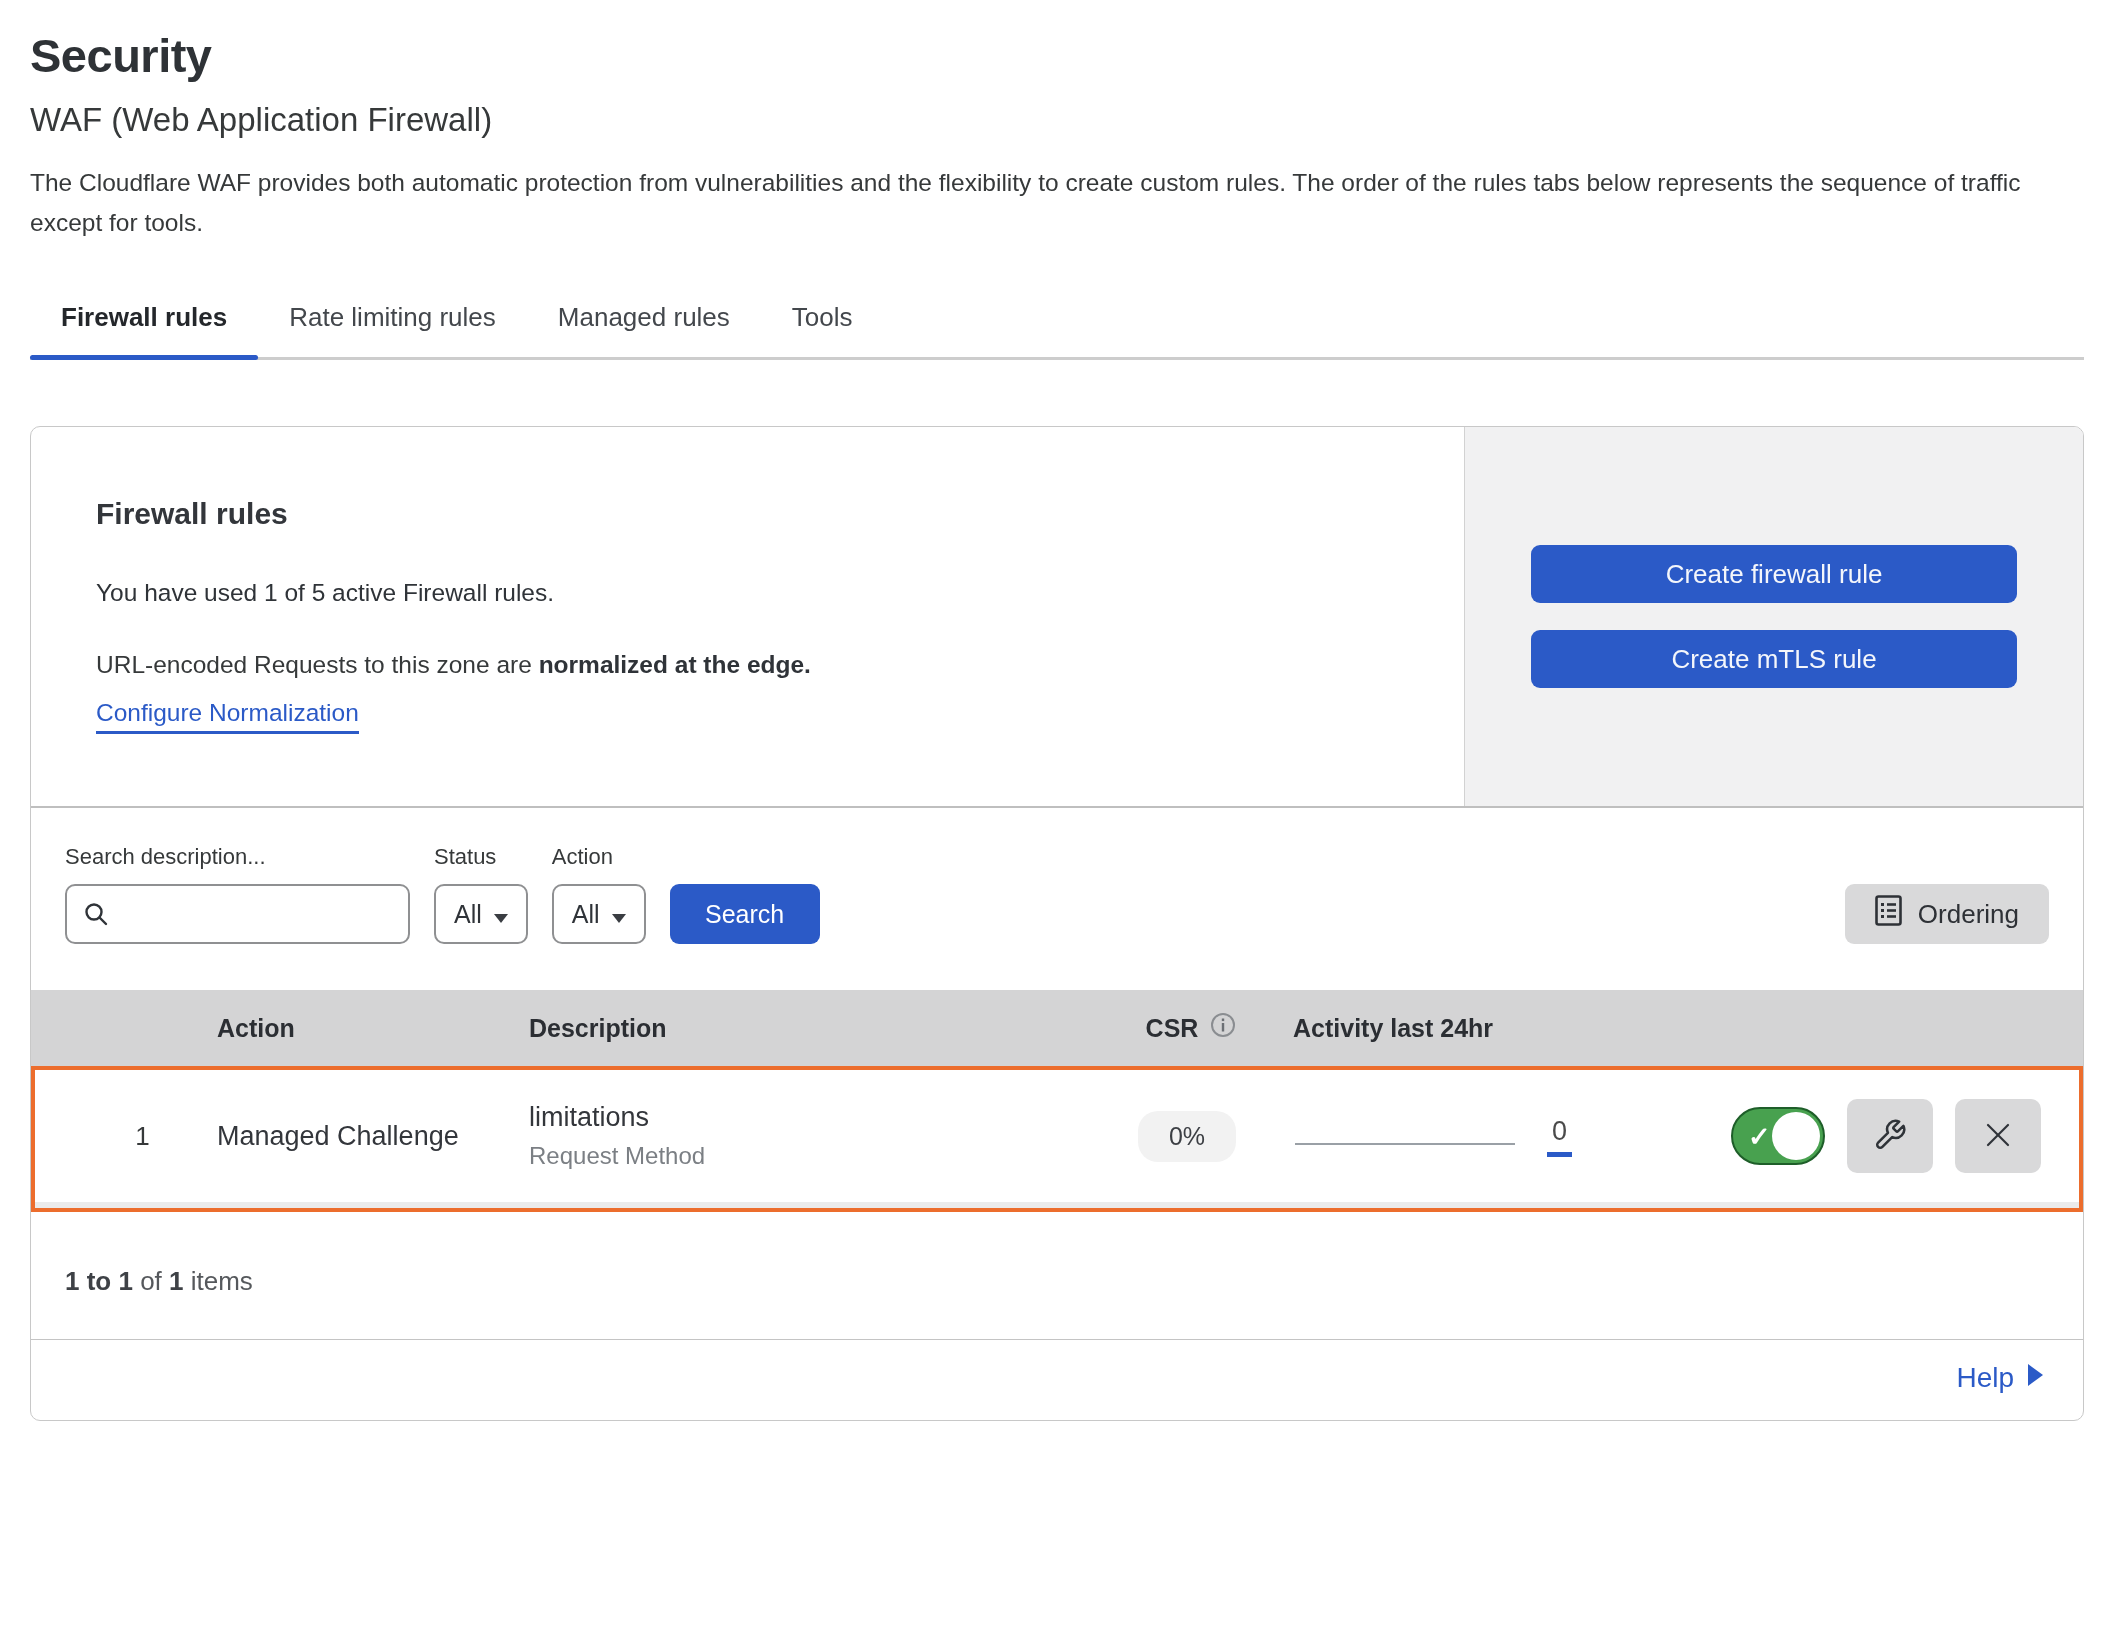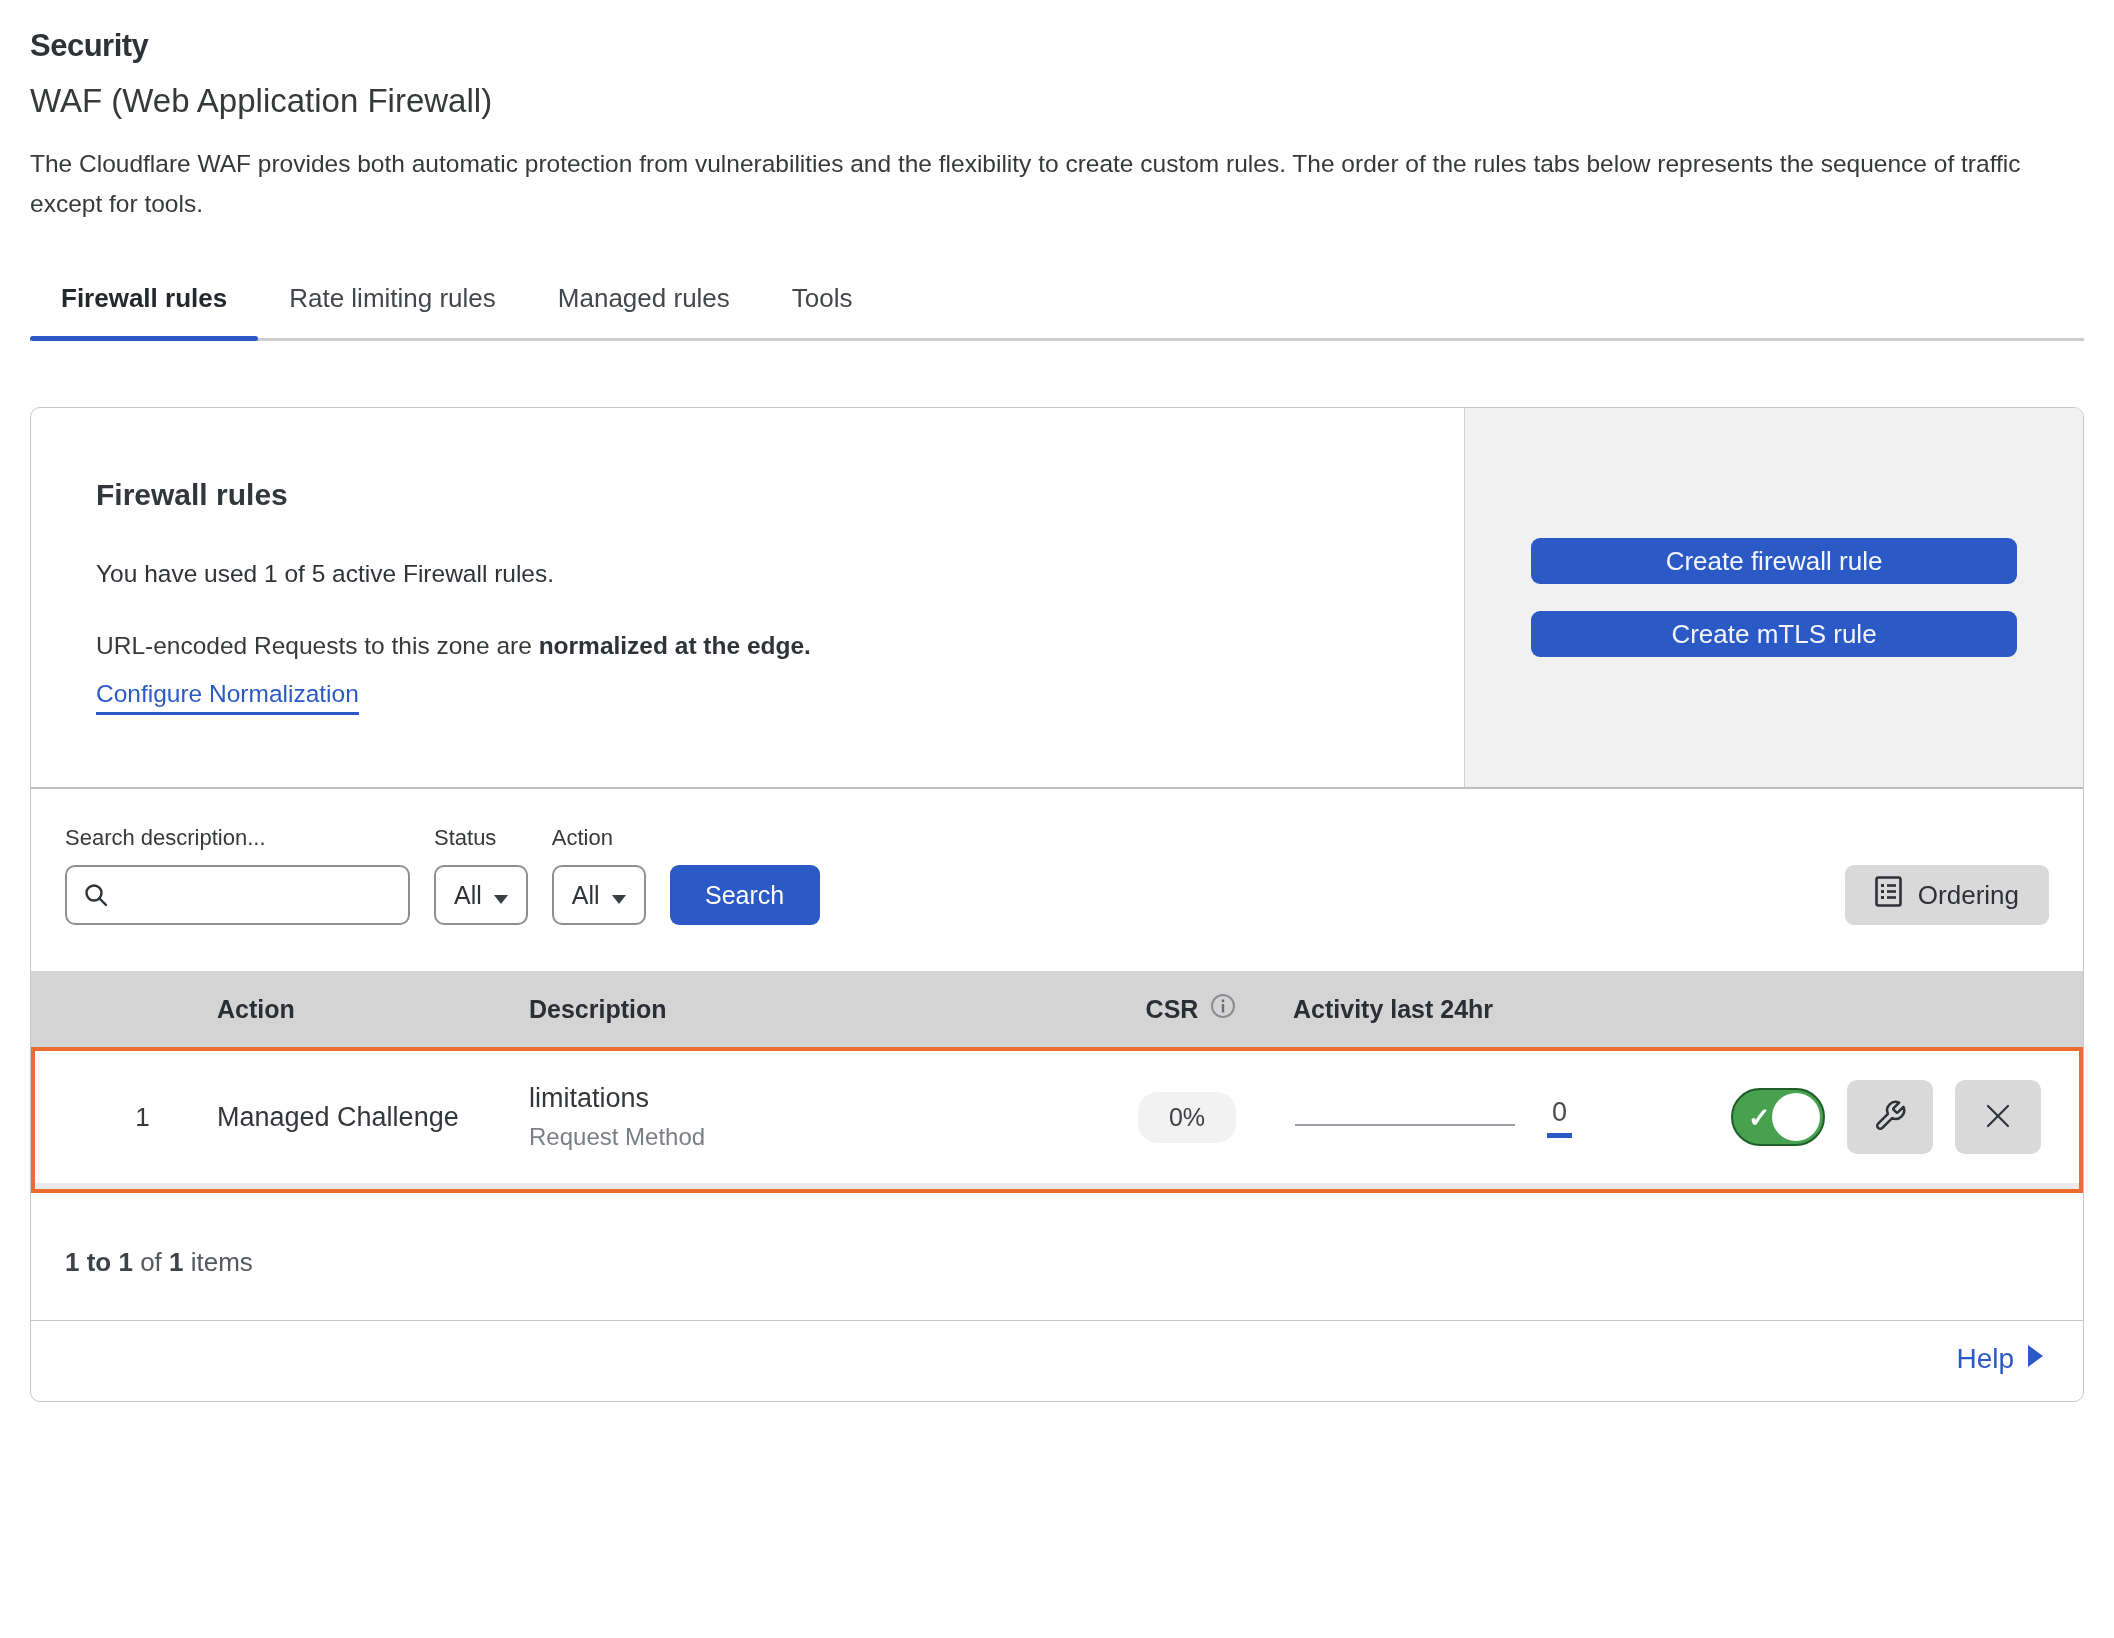--- a/index.html
+++ b/index.html
@@ -1,20 +1,20 @@
 <!DOCTYPE html>
 <html><head>
 <meta charset="utf-8">
 <style>
   html,body{margin:0;padding:0;background:#fff;}
   body{width:2114px;height:1638px;font-family:"Liberation Sans",sans-serif;color:#36393a;-webkit-font-smoothing:antialiased;}
   .page{width:2054px;margin:0 30px;}
 
   
-  .page-title{font-size:31px;font-weight:700;color:#2e3236;margin:28px 0 0;letter-spacing:-0.5px;}
+  .page-title{font-size:47px;font-weight:700;color:#2e3236;margin:28px 0 0;letter-spacing:-0.5px;}
   .page-subtitle{font-size:33px;font-weight:400;color:#36393a;margin:18px 0 0;}
   .page-desc{font-size:24.5px;line-height:1.62;margin:24px 0 0;color:#36393a;}
 
   
   .tabs{display:flex;margin-top:46px;border-bottom:3px solid #cdcdcd;}
   .tab{position:relative;padding:14px 31px 24px;font-size:26px;color:#43474c;cursor:pointer;white-space:nowrap;}
   .tab.active{font-weight:700;color:#24272b;}
   .tab.active::after{content:"";position:absolute;left:0;right:0;bottom:-3px;height:5px;background:#2b5ac7;border-radius:3px;}
 
   
@@ -23,21 +23,21 @@
   
   .card{display:flex;border-bottom:2px solid #bfbfbf;}
   .card-left{flex:1;padding:70px 28px 72px 65px;}
   .card-title{font-size:30px;font-weight:700;color:#33363b;margin:0;}
   .card-desc{font-size:24.5px;line-height:1.85;margin:28px 0 0;max-width:1350px;}
   .card-usage{font-size:24.5px;font-weight:400;margin:48px 0 0;color:#2f3338;}
   .card-norm{font-size:24.5px;margin:44px 0 0;}
   .card-norm b{font-weight:700;color:#2f3338;}
   .card-link{display:inline-block;margin-top:20px;font-size:24.5px;color:#2b5ac7;text-decoration:none;border-bottom:3px solid #2b5ac7;padding-bottom:4px;cursor:pointer;}
   .card-right{width:618px;background:#f1f1f2;border-left:1px solid #d2d2d2;display:flex;flex-direction:column;align-items:center;justify-content:center;gap:27px;}
-  .btn-primary{width:486px;height:46px;background:#2b5ac7;color:#f4f6fb;font-size:26px;border:none;border-radius:9px;cursor:pointer;font-family:inherit;}
+  .btn-primary{width:486px;height:58px;background:#2b5ac7;color:#f4f6fb;font-size:26px;border:none;border-radius:9px;cursor:pointer;font-family:inherit;}
 
   
   .filterbar{display:flex;align-items:flex-end;gap:24px;padding:36px 34px 46px;}
   .fgroup{display:flex;flex-direction:column;}
   .flabel{font-size:22px;color:#36393a;margin-bottom:14px;}
   .search-box{position:relative;width:345px;height:60px;}
   .search-box input{width:100%;height:100%;box-sizing:border-box;border:2px solid #8f9092;border-radius:10px;padding:0 16px 0 60px;font-size:24px;font-family:inherit;color:#36393a;outline:none;background:#fff;}
   .search-box .mag{position:absolute;left:18px;top:17px;}
   .select-box{height:60px;box-sizing:border-box;border:2px solid #8f9092;border-radius:10px;background:#fff;display:flex;align-items:center;gap:12px;padding:8px 18px;font-size:25px;color:#2f3338;cursor:pointer;}
   .btn-search{width:150px;height:60px;background:#2b5ac7;color:#fff;font-size:25px;border:none;border-radius:9px;cursor:pointer;font-family:inherit;}

